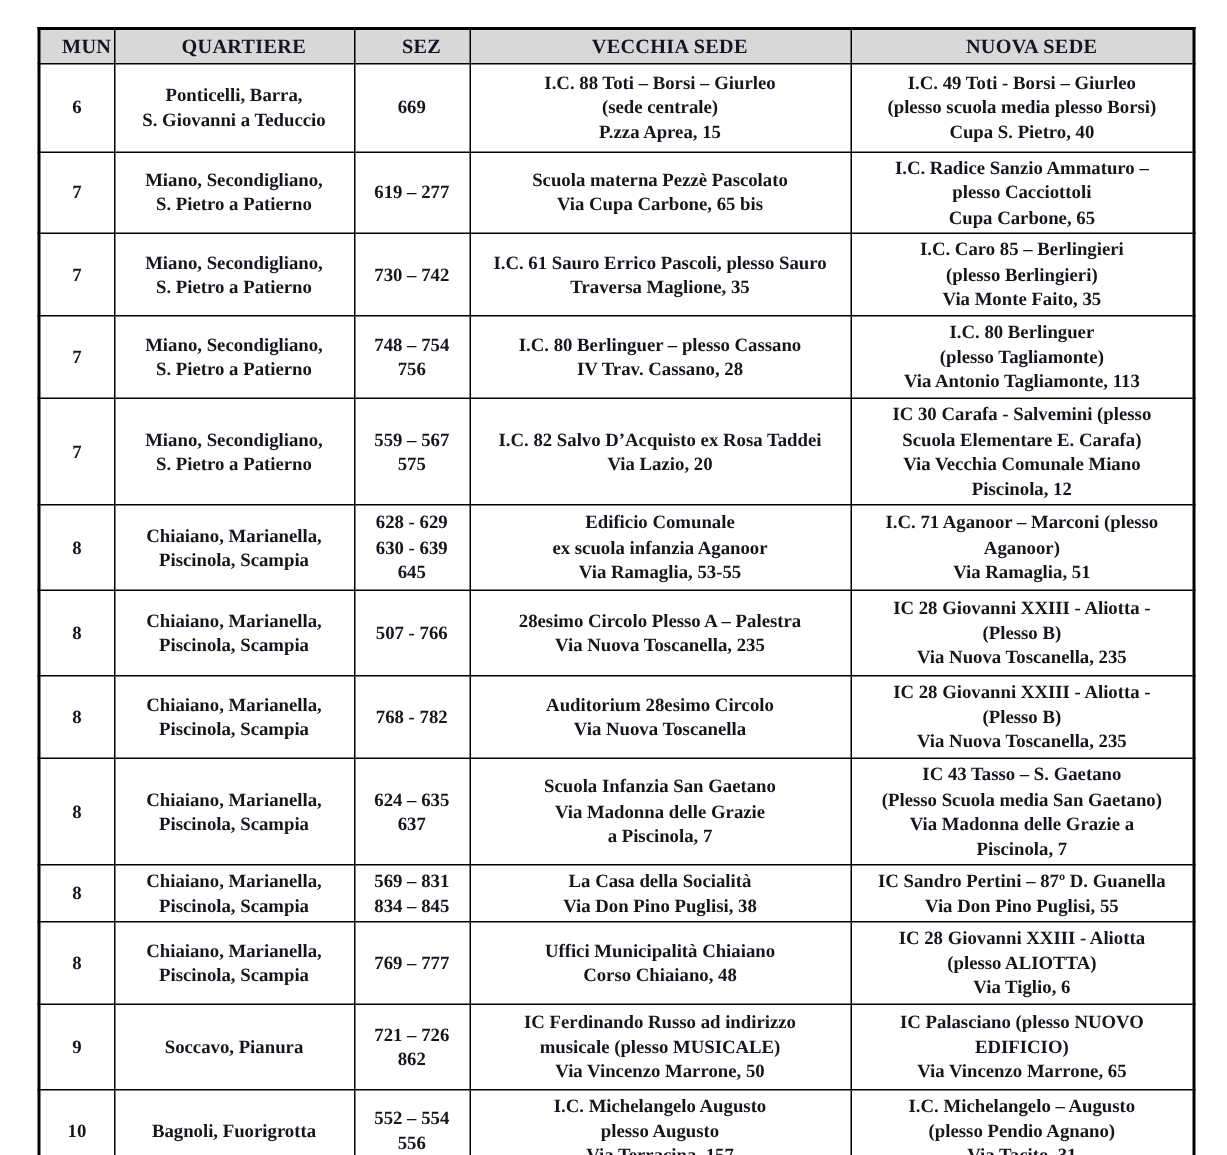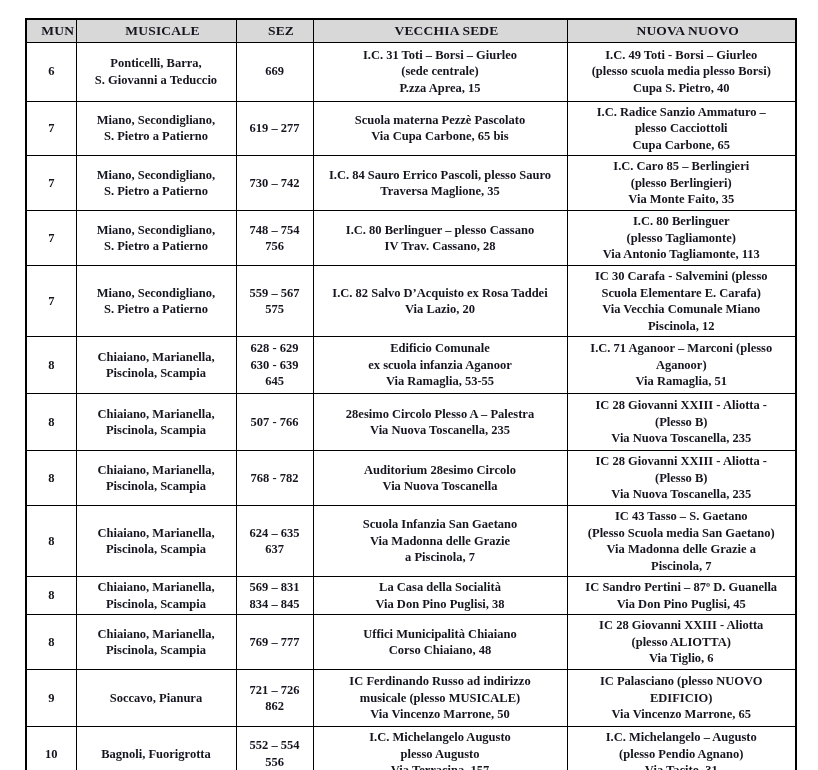--- a/index.html
+++ b/index.html
@@ -72,33 +72,33 @@
     <colgroup>
       <col style="width:50px">
       <col style="width:160px">
       <col style="width:77px">
       <col style="width:254px">
       <col style="width:229px">
     </colgroup>
     <thead>
       <tr>
         <th>MUN</th>
-        <th>MUSICALE</th>
+        <th>QUARTIERE</th>
         <th>SEZ</th>
         <th>VECCHIA SEDE</th>
-        <th>NUOVA NUOVO</th>
+        <th>NUOVA SEDE</th>
       </tr>
     </thead>
     <tbody id="tbody">
         <tr>
           <td>6</td>
           <td>Ponticelli, Barra,
 S. Giovanni a Teduccio</td>
           <td>669</td>
-          <td>I.C. 31 Toti – Borsi – Giurleo
+          <td>I.C. 88 Toti – Borsi – Giurleo
 (sede centrale)
 P.zza Aprea, 15</td>
           <td>I.C. 49 Toti - Borsi – Giurleo
 (plesso scuola media plesso Borsi)
 Cupa S. Pietro, 40</td>
         </tr>
         <tr>
           <td>7</td>
           <td>Miano, Secondigliano,
 S. Pietro a Patierno</td>
@@ -107,21 +107,21 @@
 Via Cupa Carbone, 65 bis</td>
           <td>I.C. Radice Sanzio Ammaturo –
 plesso Cacciottoli
 Cupa Carbone, 65</td>
         </tr>
         <tr>
           <td>7</td>
           <td>Miano, Secondigliano,
 S. Pietro a Patierno</td>
           <td>730 – 742</td>
-          <td>I.C. 84 Sauro Errico Pascoli, plesso Sauro
+          <td>I.C. 61 Sauro Errico Pascoli, plesso Sauro
 Traversa Maglione, 35</td>
           <td>I.C. Caro 85 – Berlingieri
 (plesso Berlingieri)
 Via Monte Faito, 35</td>
         </tr>
         <tr>
           <td>7</td>
           <td>Miano, Secondigliano,
 S. Pietro a Patierno</td>
           <td>748 – 754
@@ -197,21 +197,21 @@
         </tr>
         <tr>
           <td>8</td>
           <td>Chiaiano, Marianella,
 Piscinola, Scampia</td>
           <td>569 – 831
 834 – 845</td>
           <td>La Casa della Socialità
 Via Don Pino Puglisi, 38</td>
           <td>IC Sandro Pertini – 87º D. Guanella
-Via Don Pino Puglisi, 45</td>
+Via Don Pino Puglisi, 55</td>
         </tr>
         <tr>
           <td>8</td>
           <td>Chiaiano, Marianella,
 Piscinola, Scampia</td>
           <td>769 – 777</td>
           <td>Uffici Municipalità Chiaiano
 Corso Chiaiano, 48</td>
           <td>IC 28 Giovanni XXIII - Aliotta
 (plesso ALIOTTA)

